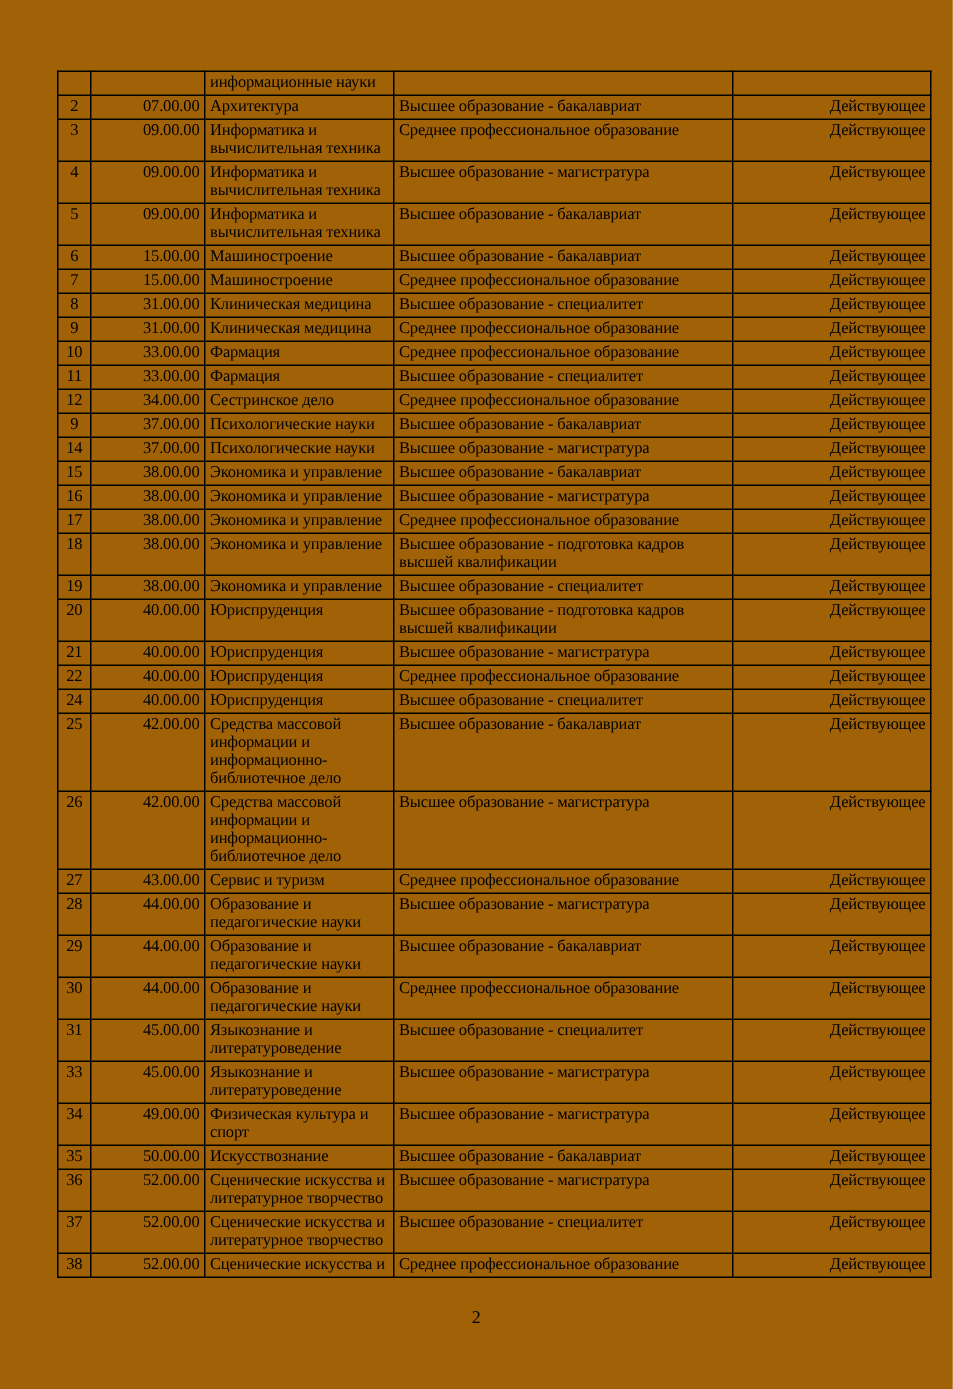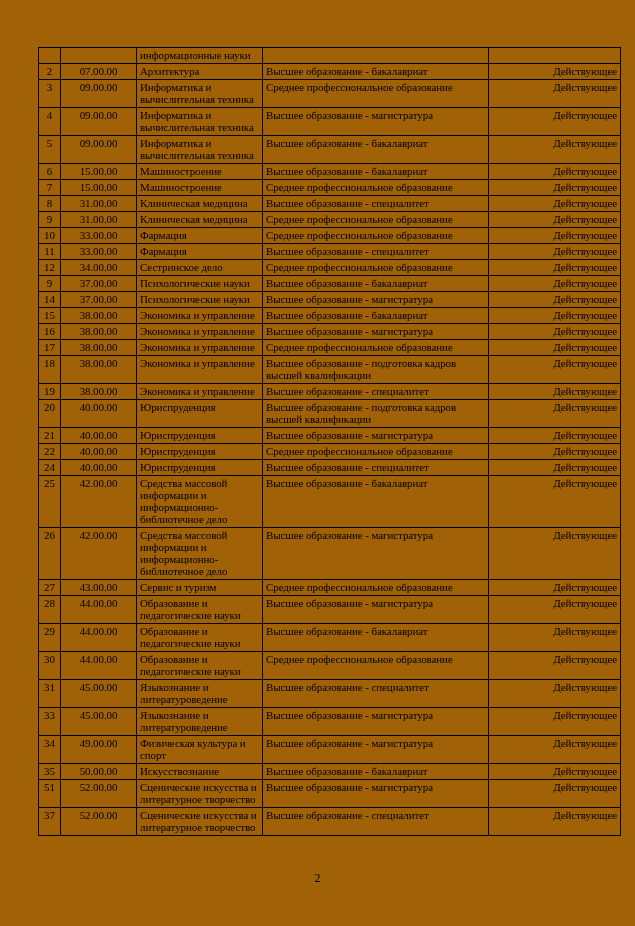--- a/index.html
+++ b/index.html
@@ -34,21 +34,21 @@
     vertical-align: top;
     white-space: pre-line;
     overflow: hidden;
     letter-spacing: -0.1px;
   }
   td.num-cell {
     text-align: center;
     padding-left: 0;
     padding-right: 0;
   }
-  td.code-cell { text-align: center; }
+  td.code-cell { text-align: right; }
   td.name-cell { padding-right: 1px; }
   td.level-cell { text-align: left; margin-top: 28px; }
   td.status-cell { text-align: right; }
   .page-footer {
     position: absolute;
     left: 0;
     top: 871px;
     width: 635px;
     text-align: center;
     font-size: 12px;
@@ -311,33 +311,40 @@
     <td class="status-cell">Действующее</td>
   </tr>
         <tr>
     <td class="num-cell">35</td>
     <td class="code-cell">50.00.00</td>
     <td class="name-cell">Искусствознание</td>
     <td class="level-cell">Высшее образование - бакалавриат</td>
     <td class="status-cell">Действующее</td>
   </tr>
         <tr>
-    <td class="num-cell">51</td>
+    <td class="num-cell">36</td>
     <td class="code-cell">52.00.00</td>
     <td class="name-cell">Сценические искусства и
 литературное творчество</td>
     <td class="level-cell">Высшее образование - магистратура</td>
     <td class="status-cell">Действующее</td>
   </tr>
         <tr>
     <td class="num-cell">37</td>
     <td class="code-cell">52.00.00</td>
     <td class="name-cell">Сценические искусства и
 литературное творчество</td>
     <td class="level-cell">Высшее образование - специалитет</td>
     <td class="status-cell">Действующее</td>
   </tr>
+        <tr>
+    <td class="num-cell">38</td>
+    <td class="code-cell">52.00.00</td>
+    <td class="name-cell">Сценические искусства и</td>
+    <td class="level-cell">Среднее профессиональное образование</td>
+    <td class="status-cell">Действующее</td>
+  </tr>
       </tbody>
   </table>
 
   <div class="page-footer">2</div>
 
 </div>
 
 </body></html>

